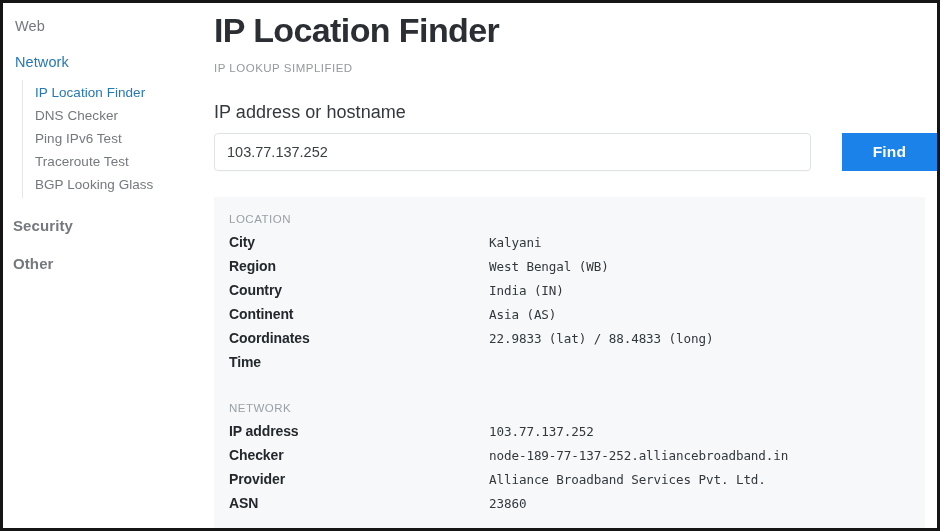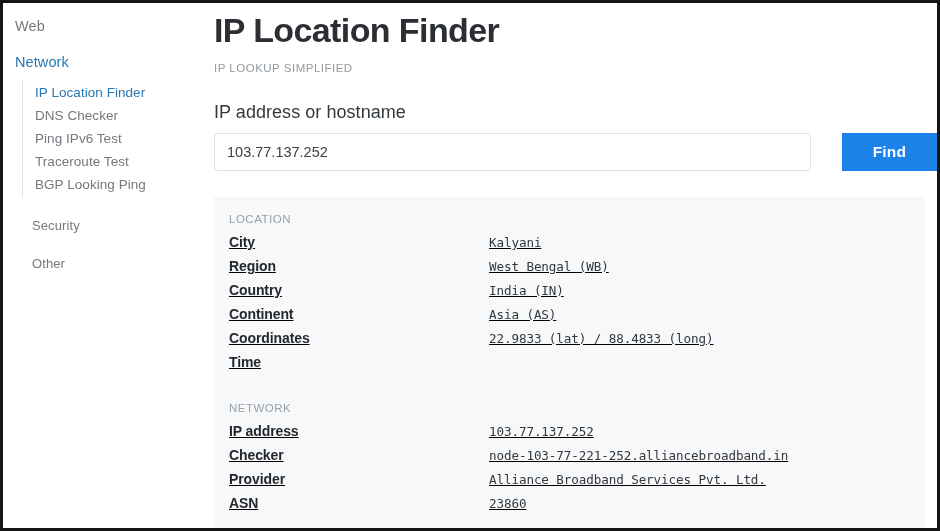--- a/index.html
+++ b/index.html
@@ -72,26 +72,27 @@
     line-height: 23px;
     padding-left: 12px;
     letter-spacing: 0.05px;
     white-space: nowrap;
   }
   .nav-sub.active {
     color: #2678b5;
   }
 
   .nav-bottom {
-    font-size: 13px;
+    font-size: 15px;
     color: #74797e;
-    padding-left: 29px;
+    padding-left: 10px;
     line-height: 18px;
     margin-bottom: 20px;
     letter-spacing: 0.1px;
+    font-weight: bold;
   }
 
   
   #main {
     flex: 1 1 auto;
     position: relative;
     padding-left: 12px;
     box-sizing: border-box;
     min-width: 0;
   }
@@ -178,21 +179,20 @@
   }
 
   .section-block + .section-block {
     margin-top: 24px;
   }
 
   .kv-row {
     display: flex;
     align-items: baseline;
     height: 24px;
-    text-decoration: underline;
   }
 
   .kv-key {
     flex: 0 0 244px;
     font-size: 14px;
     font-weight: bold;
     color: #24282c;
     letter-spacing: -0.1px;
   }
 
@@ -215,21 +215,21 @@
       <div id="sidebar-top">
           <div class="nav-top">Web</div>
         </div>
       <div id="sidebar-group">
           <div class="nav-group-title">Network</div>
           <div class="nav-sub-wrap">
             <div class="nav-sub active">IP Location Finder</div>
             <div class="nav-sub">DNS Checker</div>
             <div class="nav-sub">Ping IPv6 Test</div>
             <div class="nav-sub">Traceroute Test</div>
-            <div class="nav-sub">BGP Looking Ping</div>
+            <div class="nav-sub">BGP Looking Glass</div>
           </div>
         </div>
       <div id="sidebar-bottom">
           <div class="nav-bottom">Security</div>
           <div class="nav-bottom">Other</div>
         </div>
     </nav>
 
     <main id="main">
 
@@ -276,21 +276,21 @@
 
         <div class="section-block">
           <div class="section-label">NETWORK</div>
           <div id="network-rows">
               <div class="kv-row">
                 <div class="kv-key">IP address</div>
                 <div class="kv-val">103.77.137.252</div>
               </div>
               <div class="kv-row">
                 <div class="kv-key">Checker</div>
-                <div class="kv-val">node-103-77-221-252.alliancebroadband.in</div>
+                <div class="kv-val">node-189-77-137-252.alliancebroadband.in</div>
               </div>
               <div class="kv-row">
                 <div class="kv-key">Provider</div>
                 <div class="kv-val">Alliance Broadband Services Pvt. Ltd.</div>
               </div>
               <div class="kv-row">
                 <div class="kv-key">ASN</div>
                 <div class="kv-val">23860</div>
               </div>
             </div>

